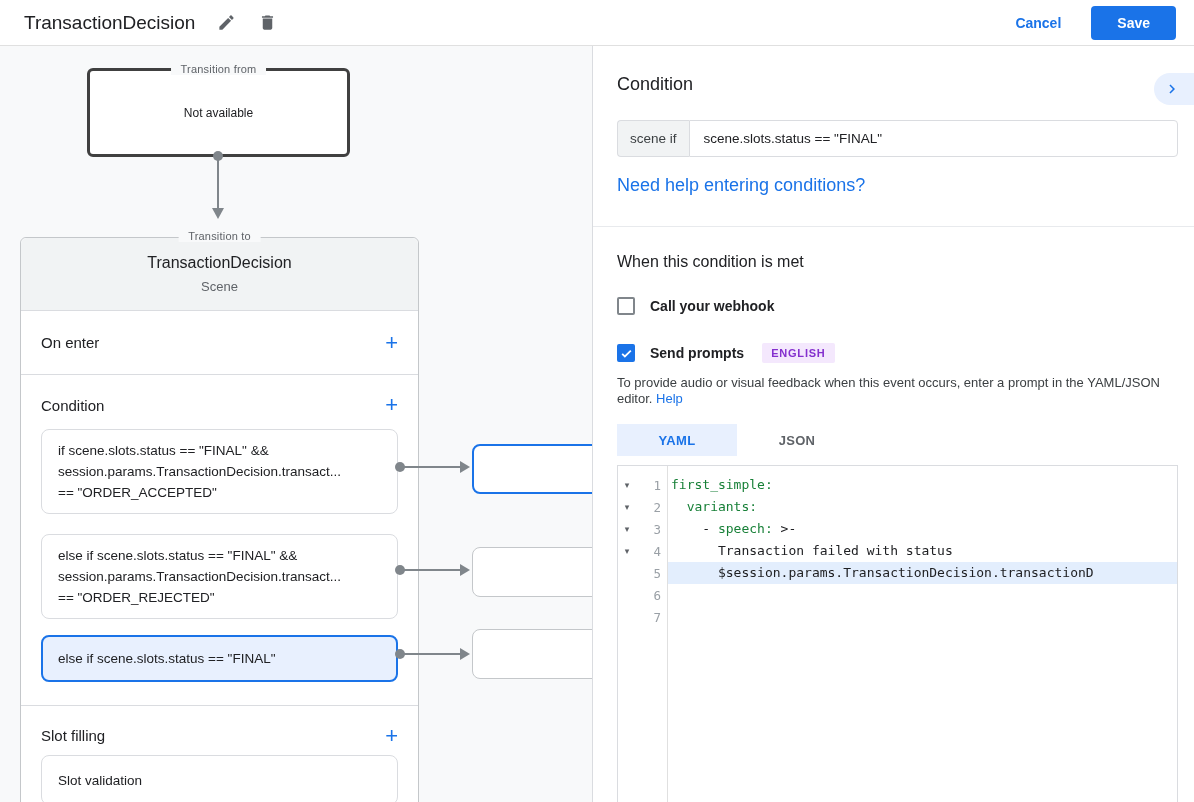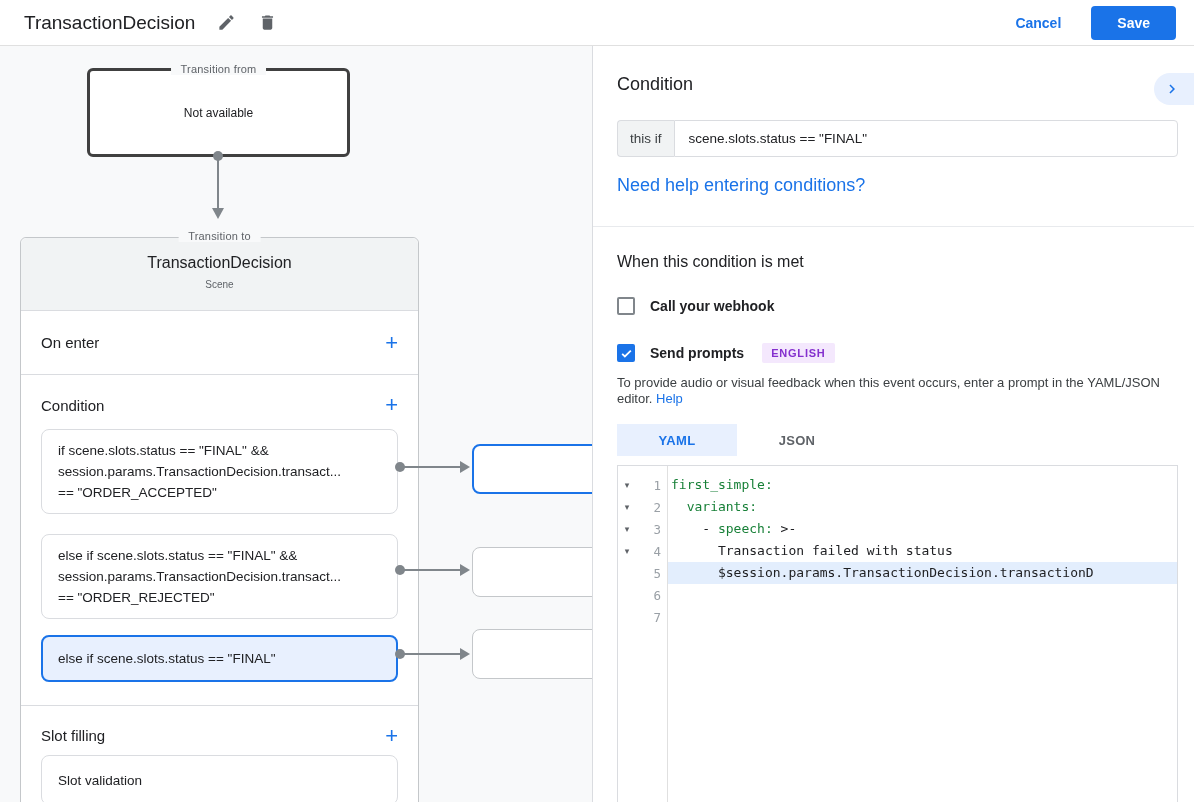--- a/index.html
+++ b/index.html
@@ -26,21 +26,21 @@
 
   .from-box { position:absolute; left:87px; top:22px; width:263px; height:89px; background:#fff;
     border:3px solid #404040; border-radius:6px; display:flex; align-items:center; justify-content:center; }
   .from-box .val { font-size:12px; color:#202124; }
 
   .scene-card { position:absolute; left:20px; top:191px; width:399px; height:640px; background:#fff;
     border:1px solid #c4c7ca; border-radius:6px; }
   .scene-head { height:73px; background:#f1f3f4; border-bottom:1px solid #dadce0;
     border-radius:6px 6px 0 0; text-align:center; padding-top:16px; }
   .scene-head .name { font-size:16px; color:#202124; }
-  .scene-head .type { font-size:10px; color:#5f6368; margin-top:7px; }
+  .scene-head .type { font-size:13px; color:#5f6368; margin-top:7px; }
   .sec-row { display:flex; align-items:center; justify-content:space-between; padding:0 20px; }
   .sec-label { font-size:15px; color:#202124; }
   .plus { color:#1a73e8; font-size:22px; font-weight:400; line-height:1; cursor:pointer; }
   .row-onenter { height:63px; }
   .sec-divider { border-top:1px solid #dadce0; }
   .row-condlabel { height:54px; padding-top:6px; }
   .cond-card { margin:0 20px; border:1px solid #dadce0; border-radius:8px; padding:10px 16px;
     background:#fff; font-size:13.5px; line-height:21px; color:#202124; cursor:pointer; }
   .cond-card + .cond-card { margin-top:20px; }
   .cond-card.selected { background:#e8f0fe; border:2px solid #1a73e8; padding:11px 15px; margin-top:16px; }
@@ -200,21 +200,21 @@
   <div class="panel">
 
     <div class="panel-top">
       <div class="panel-title">Condition</div>
       <button class="collapse-pill">
         <svg width="18" height="18" viewBox="0 0 24 24">
             <path d="M10 6L8.59 7.41 13.17 12l-4.58 4.59L10 18l6-6z"></path>
           </svg>
       </button>
       <div class="cond-input-group">
-        <span class="cond-prefix">this if</span>
+        <span class="cond-prefix">scene if</span>
         <input class="cond-input" type="text" value="scene.slots.status == &quot;FINAL&quot;" style="">
       </div>
       <a class="help-link" href="#">Need help entering conditions?</a>
     </div>
 
     <div class="when-met">
       <div class="when-title">When this condition is met</div>
 
       <div class="check-row">
         <span class="checkbox"></span>

